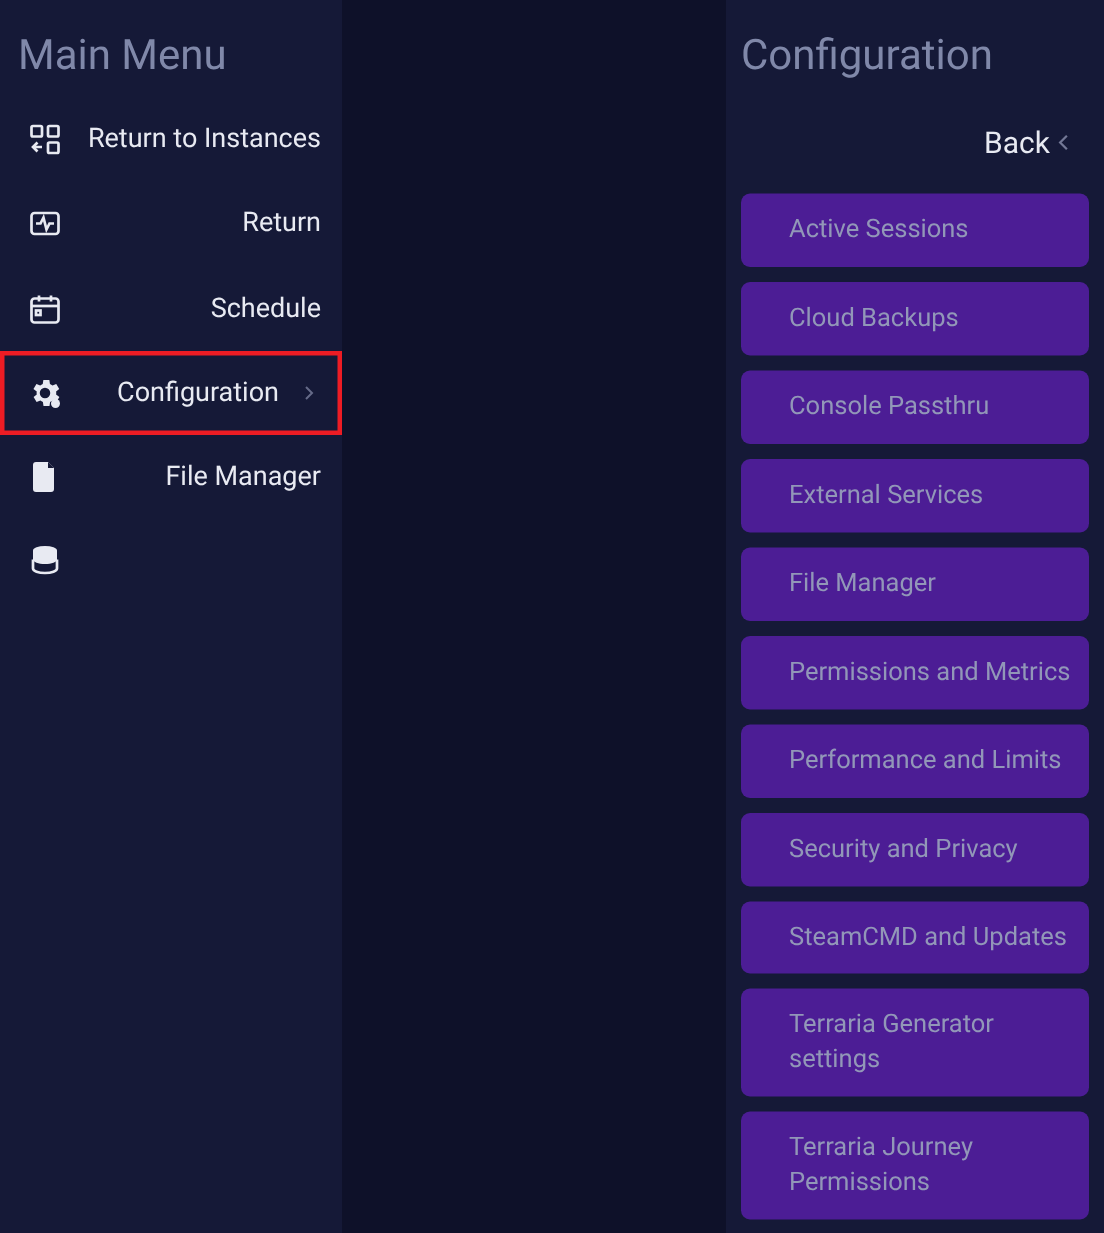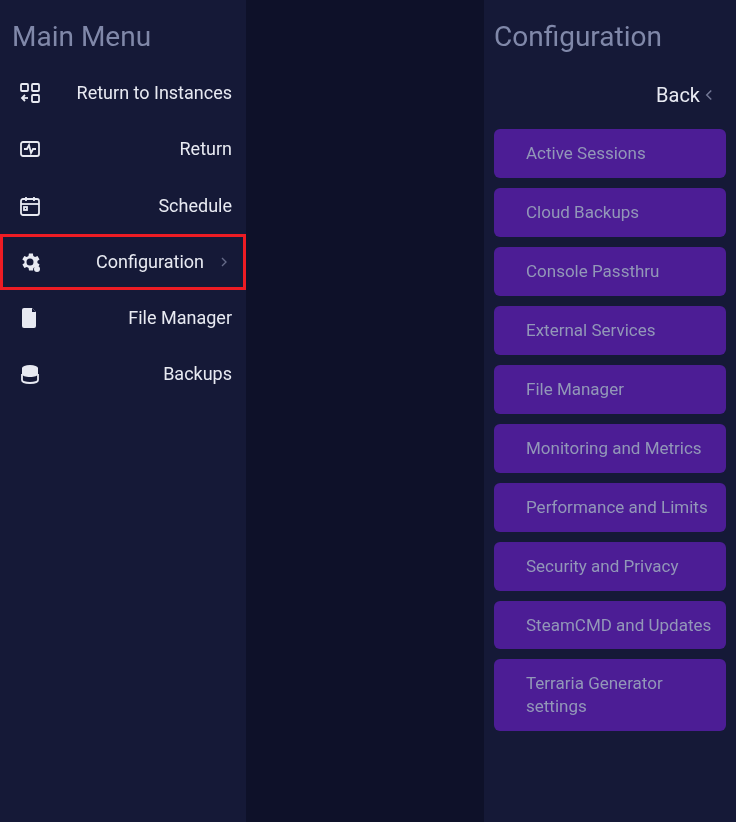--- a/index.html
+++ b/index.html
@@ -5,21 +5,21 @@
     * { margin: 0; padding: 0; box-sizing: border-box; }
     body {
       background: #0e1129;
       font-family: -apple-system, BlinkMacSystemFont, "Segoe UI", Roboto, sans-serif;
       width: 736px;
       height: 822px;
       overflow: hidden;
       display: flex;
     }
     .sidebar {
-      width: 246px;
+      width: 228px;
       background: #151937;
       padding: 0;
       flex-shrink: 0;
     }
     .gap {
       flex: 1;
       background: #0e1129;
     }
     .config-panel {
       width: 252px;
@@ -158,21 +158,20 @@
         <span class="label">File Manager</span>
       </div>
       <div class="menu-item">
         <span class="icon">
           <svg viewBox="0 0 24 24" width="24" height="24" fill="#e8eaf2">
             <ellipse cx="12" cy="5" rx="8" ry="3"></ellipse>
             <path d="M4 5v6c0 1.7 3.6 3 8 3s8-1.3 8-3V5"></path>
             <path d="M4 11v6c0 1.7 3.6 3 8 3s8-1.3 8-3v-6" fill="none" stroke="#e8eaf2" stroke-width="1.8"></path>
           </svg>
         </span>
-        <span class="label">Backups</span>
       </div>
     </div>
 </div>
 
 <div class="gap"></div>
 
 <div class="config-panel">
   <div class="panel-title">Configuration</div>
   <div class="back-row">
     <span>Back</span>
@@ -181,19 +180,20 @@
           <polyline points="15 18 9 12 15 6"></polyline>
         </svg>
     </span>
   </div>
   <div id="config-list">
       <div class="config-item"><span>Active Sessions</span></div>
       <div class="config-item"><span>Cloud Backups</span></div>
       <div class="config-item"><span>Console Passthru</span></div>
       <div class="config-item"><span>External Services</span></div>
       <div class="config-item"><span>File Manager</span></div>
-      <div class="config-item"><span>Monitoring and Metrics</span></div>
+      <div class="config-item"><span>Permissions and Metrics</span></div>
       <div class="config-item"><span>Performance and Limits</span></div>
       <div class="config-item"><span>Security and Privacy</span></div>
       <div class="config-item"><span>SteamCMD and Updates</span></div>
       <div class="config-item"><span>Terraria Generator settings</span></div>
+      <div class="config-item"><span>Terraria Journey Permissions</span></div>
     </div>
 </div>
 
 </body></html>

